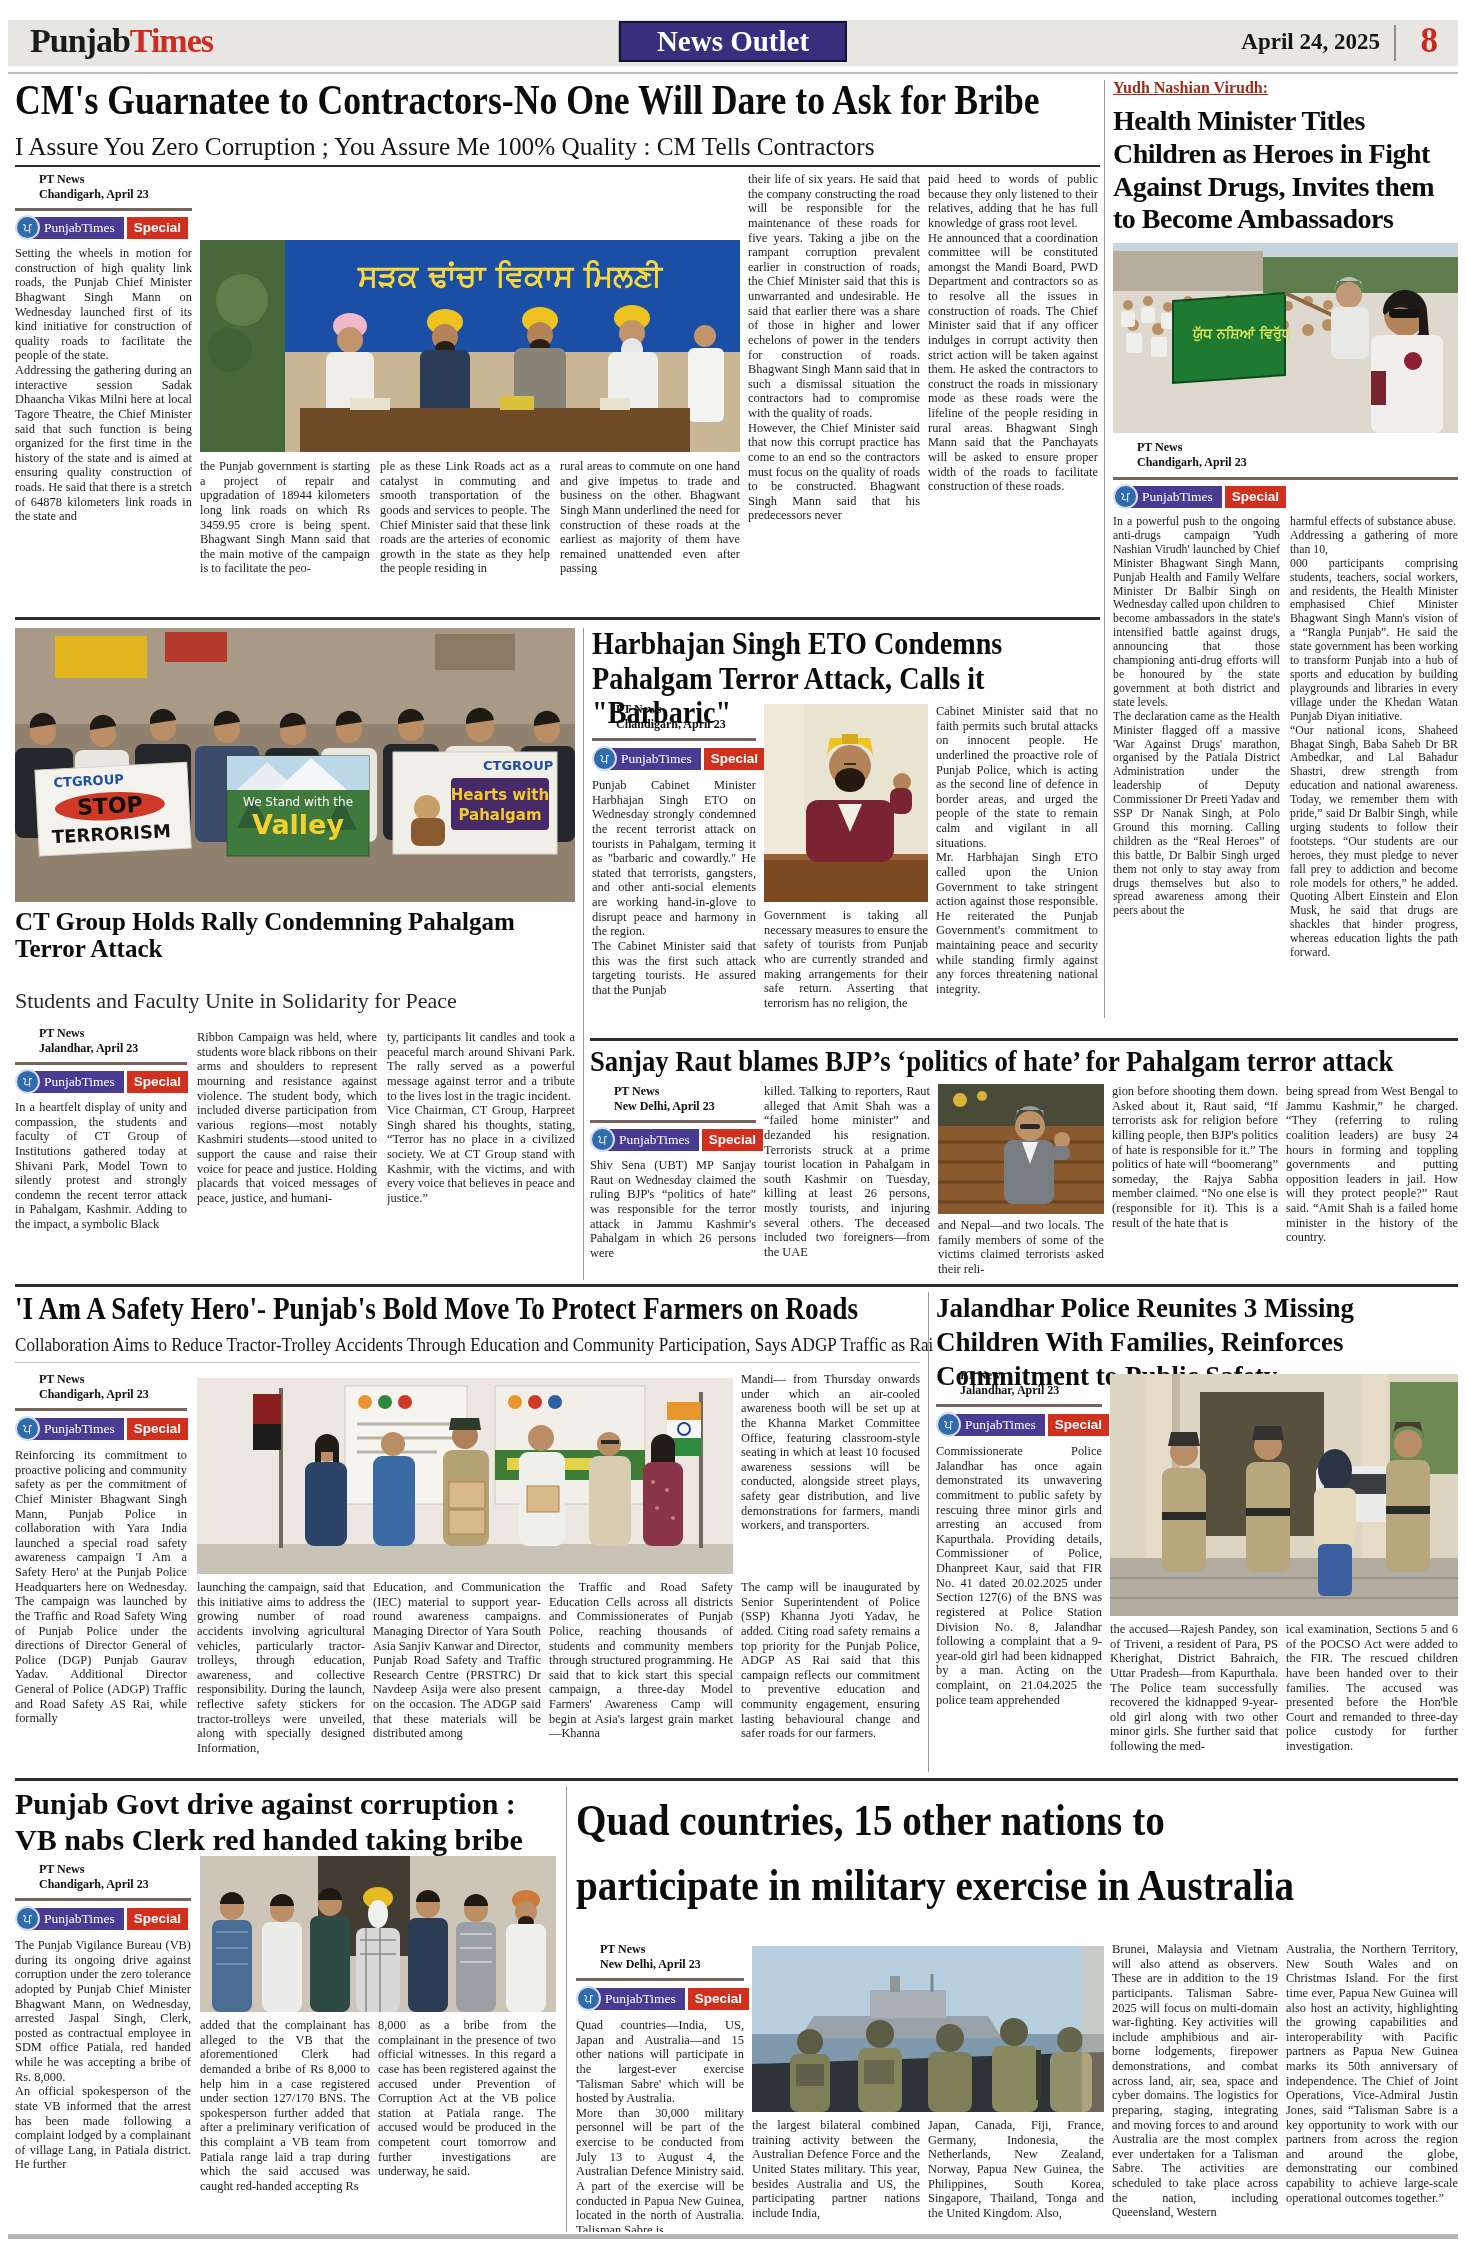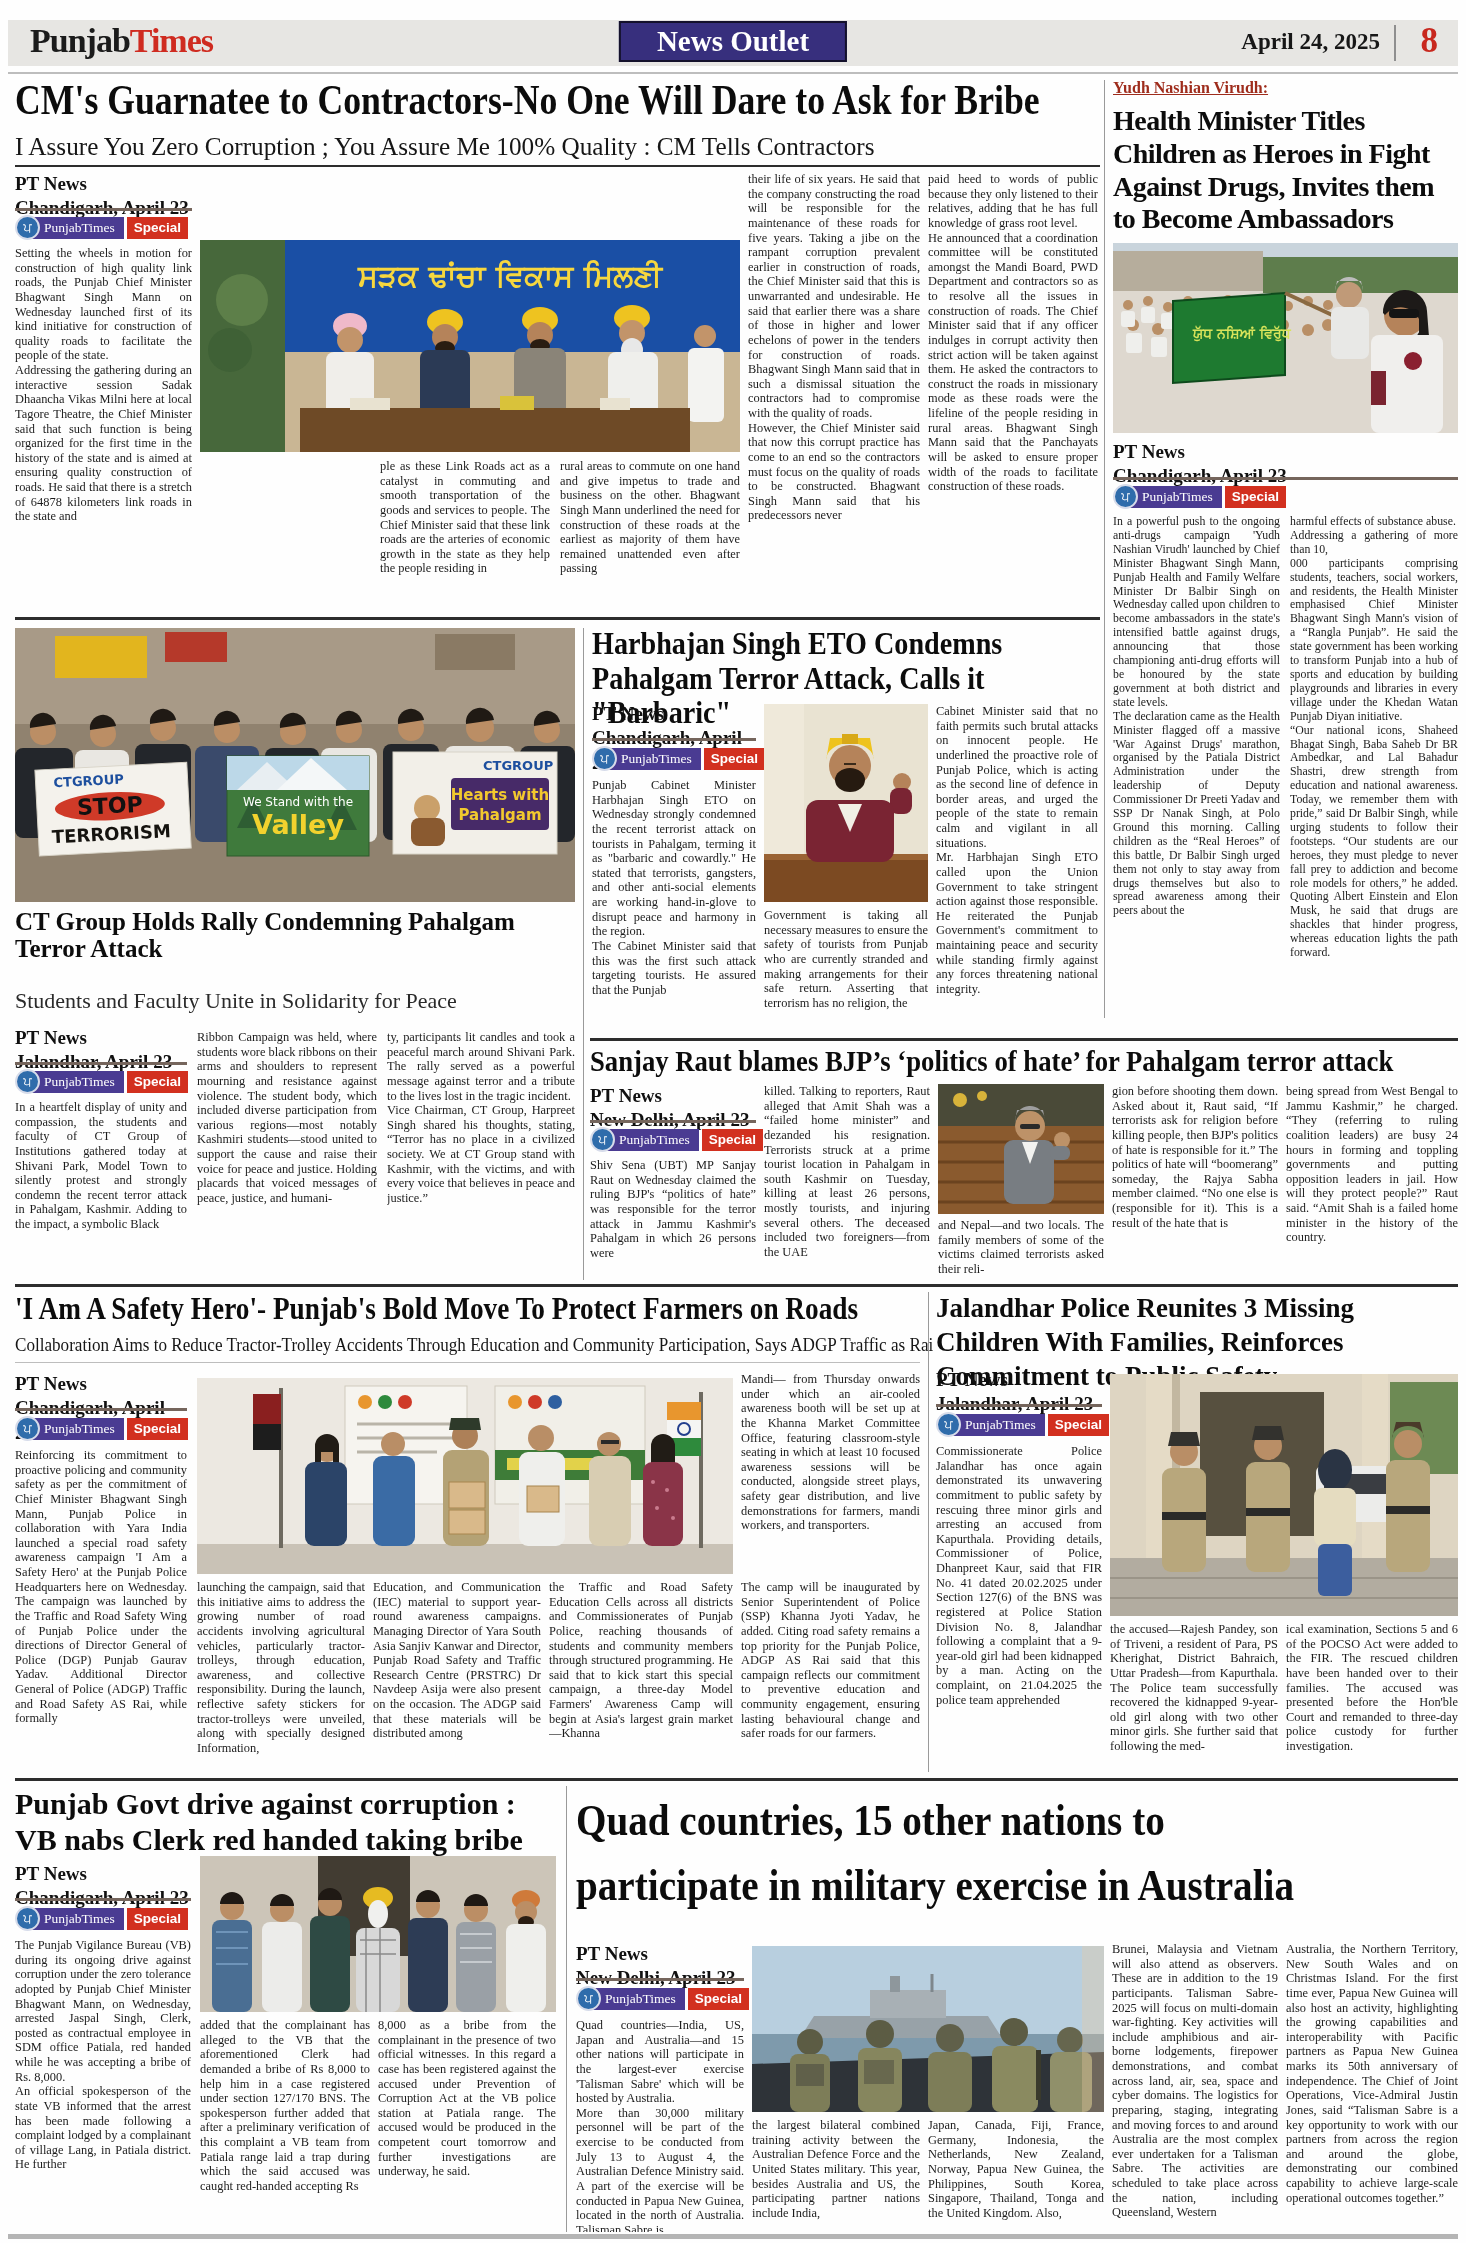--- a/index.html
+++ b/index.html
@@ -13,21 +13,21 @@
   .brand .red{color:#cf2b20;}
   .outlet{position:absolute;left:50%;top:1px;transform:translateX(-50%);background:#372f7d;color:#fff;
           border:2px solid #14112b;padding:2px 36px;font-size:29px;font-weight:bold;white-space:nowrap;}
   .mdate{position:absolute;right:78px;top:9px;font-size:23px;font-weight:bold;color:#171717;}
   .mdiv{position:absolute;right:62px;top:5px;width:2px;height:36px;background:#8f8f8f;}
   .pageno{position:absolute;right:20px;top:1px;font-size:35px;font-weight:bold;color:#c8281e;}
   
   .hl{font-weight:bold;color:#0c0c0c;line-height:1.08;}
   .cond{display:inline-block;transform-origin:left top;}
   .sub{color:#161616;}
-  .byline{font-size:19px;font-weight:bold;line-height:1.28;color:#101010;}
+  .byline{font-size:12px;font-weight:bold;line-height:1.28;color:#101010;margin-left:24px;}
   .byrule{height:2.5px;background:#75655c;}
   .bodycol{font-size:12.4px;line-height:1.18;text-align:justify;white-space:pre-line;overflow:hidden;color:#1c1c1c;}
   .small{font-size:11.8px;}
   .kicker{font-size:16px;font-weight:bold;color:#9e2c1c;text-decoration:underline;}
   .vrule{background:#9a9a9a;width:1px;}
   .thick{background:#2d2d2d;height:3px;}
   .thin{background:#bdbdbd;height:2px;}
   
   .badge{display:flex;align-items:center;height:25px;}
   .blogo{width:25px;height:25px;border-radius:50%;background:#2f6cab;color:#fff;display:flex;align-items:center;
@@ -101,20 +101,21 @@
         <circle cx="505" cy="96" r="11" fill="#c2946a"></circle>
           <rect x="488" y="108" width="36" height="74" rx="6" fill="#f3f3f1"></rect>
       </g>
       <rect x="100" y="168" width="390" height="44" fill="#6e4a26"></rect>
       <rect x="150" y="158" width="40" height="12" fill="#e8e2d0"></rect>
         <rect x="300" y="156" width="34" height="14" fill="#d9c23a"></rect>
         <rect x="400" y="158" width="30" height="12" fill="#e8e2d0"></rect>
     </svg>
   </div>
 
+  <div class="abs bodycol" style="left:200px;top:459px;width:170px;height:153px;">the Punjab government is starting a project of repair and upgradation of 18944 kilometers long link roads on which Rs 3459.95 crore is being spent. Bhagwant Singh Mann said that the main motive of the campaign is to facilitate the peo-</div>
   <div class="abs bodycol" style="left:560px;top:459px;width:180px;height:153px;">rural areas to commute on one hand and give impetus to trade and business on the other. Bhagwant Singh Mann underlined the need for construction of these roads at the earliest as majority of them have remained unattended even after passing</div>
   <div class="abs bodycol" style="left:380px;top:459px;width:170px;height:153px;">ple as these Link Roads act as a catalyst in commuting and smooth transportation of the goods and services to people. The Chief Minister said that these link roads are the arteries of economic growth in the state as they help the people residing in</div>
   <div class="abs bodycol" style="left:748px;top:172px;width:172px;height:440px;">their life of six years. He said that the company constructing the road will be responsible for the maintenance of these roads for five years. Taking a jibe on the rampant corruption prevalent earlier in construction of roads, the Chief Minister said that this is unwarranted and undesirable. He said that earlier there was a share of those in higher and lower echelons of power in the tenders for construction of roads. Bhagwant Singh Mann said that in such a dismissal situation the contractors had to compromise with the quality of roads.
 However, the Chief Minister said that now this corrupt practice has come to an end so the contractors must focus on the quality of roads to be constructed. Bhagwant Singh Mann said that his predecessors never</div>
   <div class="abs bodycol" style="left:928px;top:172px;width:170px;height:440px;">paid heed to words of public because they only listened to their relatives, adding that he has full knowledge of grass root level.
 He announced that a coordination committee will be constituted amongst the Mandi Board, PWD Department and contractors so as to resolve all the issues in construction of roads. The Chief Minister said that if any officer indulges in corrupt activity then strict action will be taken against them. He asked the contractors to construct the roads in missionary mode as these roads were the lifeline of the people residing in rural areas. Bhagwant Singh Mann said that the Panchayats will be asked to ensure proper width of the roads to facilitate construction of these roads.</div>
 
   <div class="abs thick" style="left:15px;top:617px;width:1085px;"></div>
   <div class="abs vrule" style="left:1104px;top:80px;height:938px;"></div>
 

